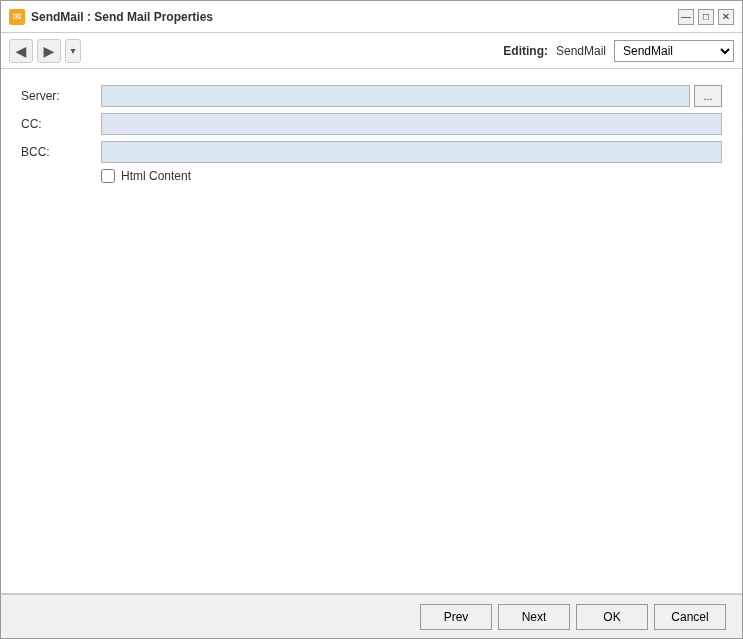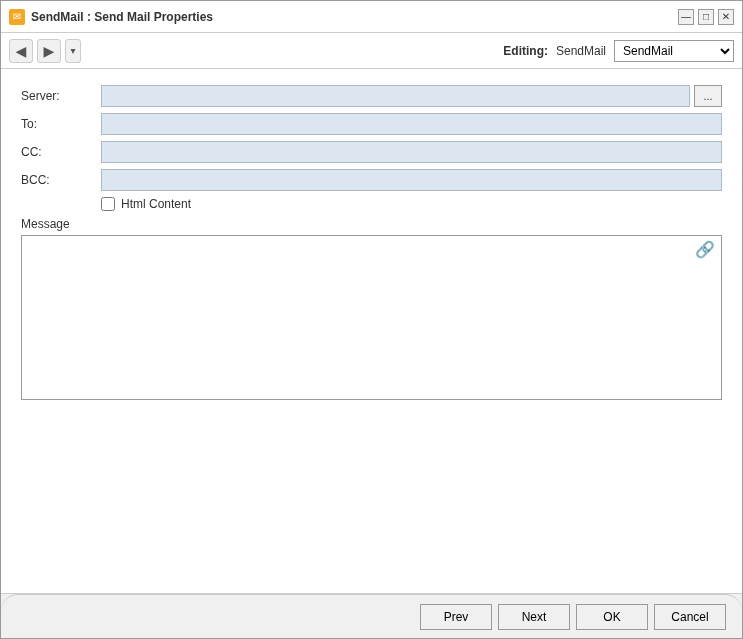--- a/index.html
+++ b/index.html
@@ -250,21 +250,20 @@
     }
     .footer {
       background: #f0f0f0;
       border-top: 1px solid #ccc;
       padding: 8px 16px;
       display: flex;
       justify-content: flex-end;
       gap: 6px;
       height: 44px;
       align-items: center;
-      border-radius: 17px;
     }
     .footer-btn {
       width: 72px;
       height: 26px;
       border: 1px solid #999;
       background: #f0f0f0;
       cursor: pointer;
       font-size: 12px;
       display: flex;
       align-items: center;
@@ -309,26 +308,20 @@
 
     <div class="form-row">
       <span class="form-label">Server:</span>
       <div class="form-input-wrap">
         <input class="form-input" type="text" value="" style="">
         <button class="browse-btn">...</button>
       </div>
     </div>
 
 
-    <div class="form-row">
-      <span class="form-label">To:</span>
-      <div class="form-input-wrap">
-        <input class="form-input" type="text" value="" style="">
-      </div>
-    </div>
 
 
     <div class="form-row">
       <span class="form-label">CC:</span>
       <div class="form-input-wrap">
         <input class="form-input" type="text" value="" style="">
       </div>
     </div>
 
     <div class="form-row">
@@ -337,27 +330,20 @@
         <input class="form-input" type="text" value="" style="">
       </div>
     </div>
 
 
     <div class="checkbox-row">
       <input type="checkbox" class="checkbox-input" style="">
       <label class="checkbox-label">Html Content</label>
     </div>
 
-    <div class="message-section">
-      <div class="message-label">Message</div>
-      <div class="message-area-wrap">
-        <textarea class="message-textarea" style=""></textarea>
-        <span class="message-icon">🔗</span>
-      </div>
-    </div>
 
   </div>
 
   <div class="footer">
     <button class="footer-btn">Prev</button>
     <button class="footer-btn">Next</button>
     <button class="footer-btn">OK</button>
     <button class="footer-btn">Cancel</button>
   </div>
 </div>

